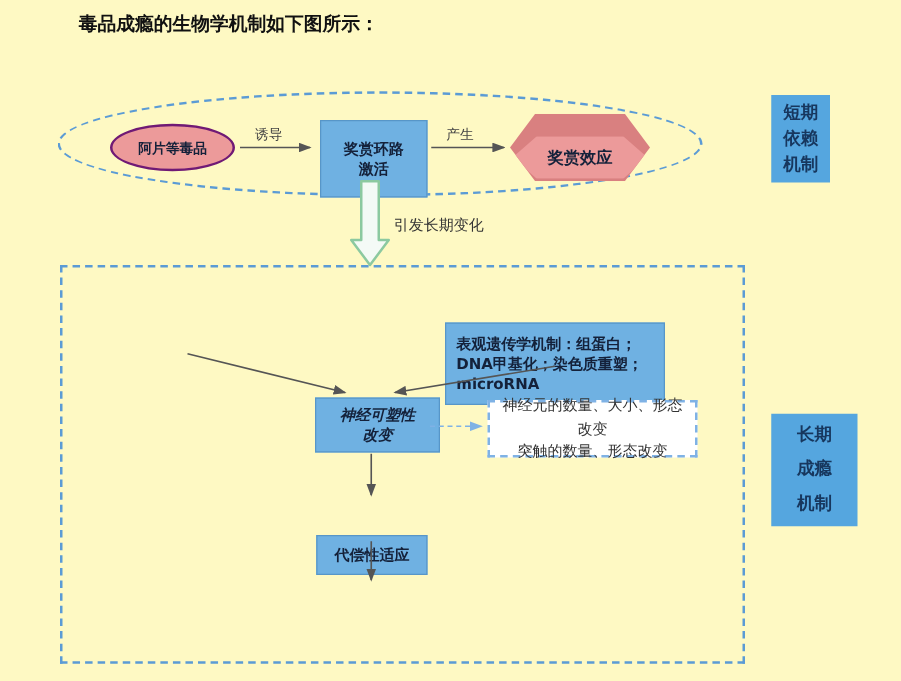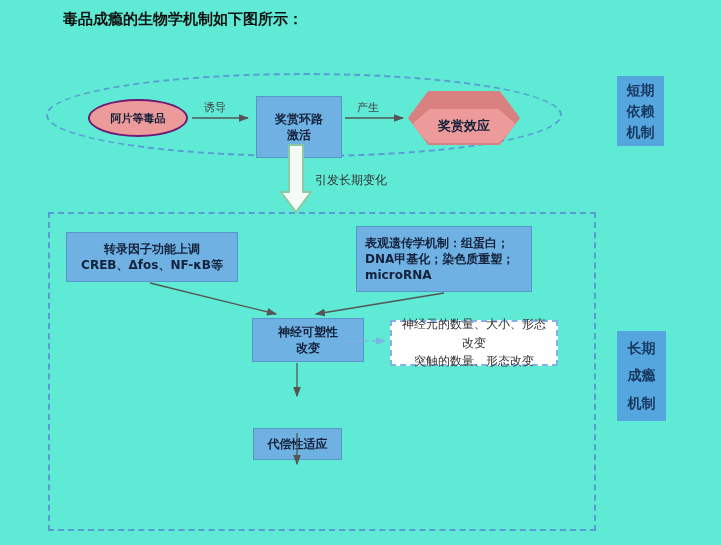--- a/index.html
+++ b/index.html
@@ -1,32 +1,32 @@
 <!DOCTYPE html>
 <html><head>
 <meta charset="utf-8">
 <style>
   html,body{margin:0;padding:0;background:#fff;}
   .canvas{
-    position:relative;width:721px;height:545px;background:#5eead4;
+    position:relative;width:721px;height:545px;background:#fef9c3;
     font-family:"DejaVu Sans","Liberation Sans",sans-serif;overflow:hidden;
   }
   .abs{position:absolute;box-sizing:border-box;}
   .title{
     position:absolute;left:63px;top:10px;font-size:15px;font-weight:bold;color:#111;
   }
   .pre{white-space:pre-line;}
   .node{
     display:flex;align-items:center;justify-content:center;text-align:center;
     font-weight:bold;color:#14213a;z-index:2;
   }
   .blue-box{
     background:#6FB1E2;border:1px solid #5796C8;font-size:12px;line-height:1.35;
   }
-  .blue-box.left{justify-content:flex-start;text-align:left;padding-left:8px;}
+  .blue-box.left{justify-content:flex-start;text-align:left;padding-left:8px;margin-top:32px;}
   .pink-ellipse{
     background:#EC9A9A;border:2px solid #701a75;border-radius:50%;font-size:11px;
   }
   .dashed-ellipse{
     border:2px dashed #5B9BD5;border-radius:50%;z-index:1;
   }
   .dashed-rect{
     border:2px dashed #5B9BD5;z-index:1;
   }
   .hex-outer{background:#D98080;z-index:2;
@@ -78,37 +78,35 @@
 机制</div>
 
   <svg class="abs" style="left:279px;top:144px;z-index:3;" width="34" height="70" viewBox="0 0 34 70">
     <polygon points="10,1 24,1 24,48 32,48 17,68 2,48 10,48" fill="#F4FAF6" stroke="#8CC9A0" stroke-width="2" stroke-linejoin="round"></polygon>
   </svg>
 
   <div class="arrow-label" style="left:315px;top:172px;font-size:12px;color:#333;">引发长期变化</div>
 
   <div class="abs dashed-rect" style="left:48px;top:212px;width:548px;height:319px;"></div>
 
-  <div class="abs node blue-box pre" style="left:66px;top:232px;width:172px;height:50px;">转录因子功能上调
-CREB、Δfos、NF-κB等</div>
 
   <div class="abs node blue-box left pre" style="left:356px;top:226px;width:176px;height:66px;">表观遗传学机制：组蛋白；
 DNA甲基化；染色质重塑；
 microRNA</div>
 
-  <div class="abs node blue-box pre" style="left:252px;top:318px;width:112px;height:44px;">神经可塑性
+  <div class="abs node blue-box pre" style="left:252px;top:318px;width:100px;height:44px;font-style:italic;">神经可塑性
 改变</div>
 
   <div class="abs note-box pre" style="left:390px;top:320px;width:168px;height:46px;">神经元的数量、大小、形态改变
 突触的数量、形态改变</div>
 
   <div class="abs node blue-box" style="left:253px;top:400px;width:89px;height:32px;margin-top:28px;">代偿性适应</div>
 
 
-  <div class="abs side-label pre" style="left:617px;top:331px;width:49px;height:90px;line-height:1.95;">长期
+  <div class="abs side-label pre" style="left:617px;top:331px;width:69px;height:90px;line-height:1.95;">长期
 成瘾
 机制</div>
 
   <svg class="connectors" viewBox="0 0 721 545">
     <defs>
       <marker id="arrow-dark" markerWidth="8" markerHeight="6" refX="7" refY="3" orient="auto">
         <path d="M0,0 L8,3 L0,6 z" fill="#555"></path>
       </marker>
       <marker id="arrow-blue" markerWidth="8" markerHeight="6" refX="7" refY="3" orient="auto">
         <path d="M0,0 L8,3 L0,6 z" fill="#7FB2E5"></path>

